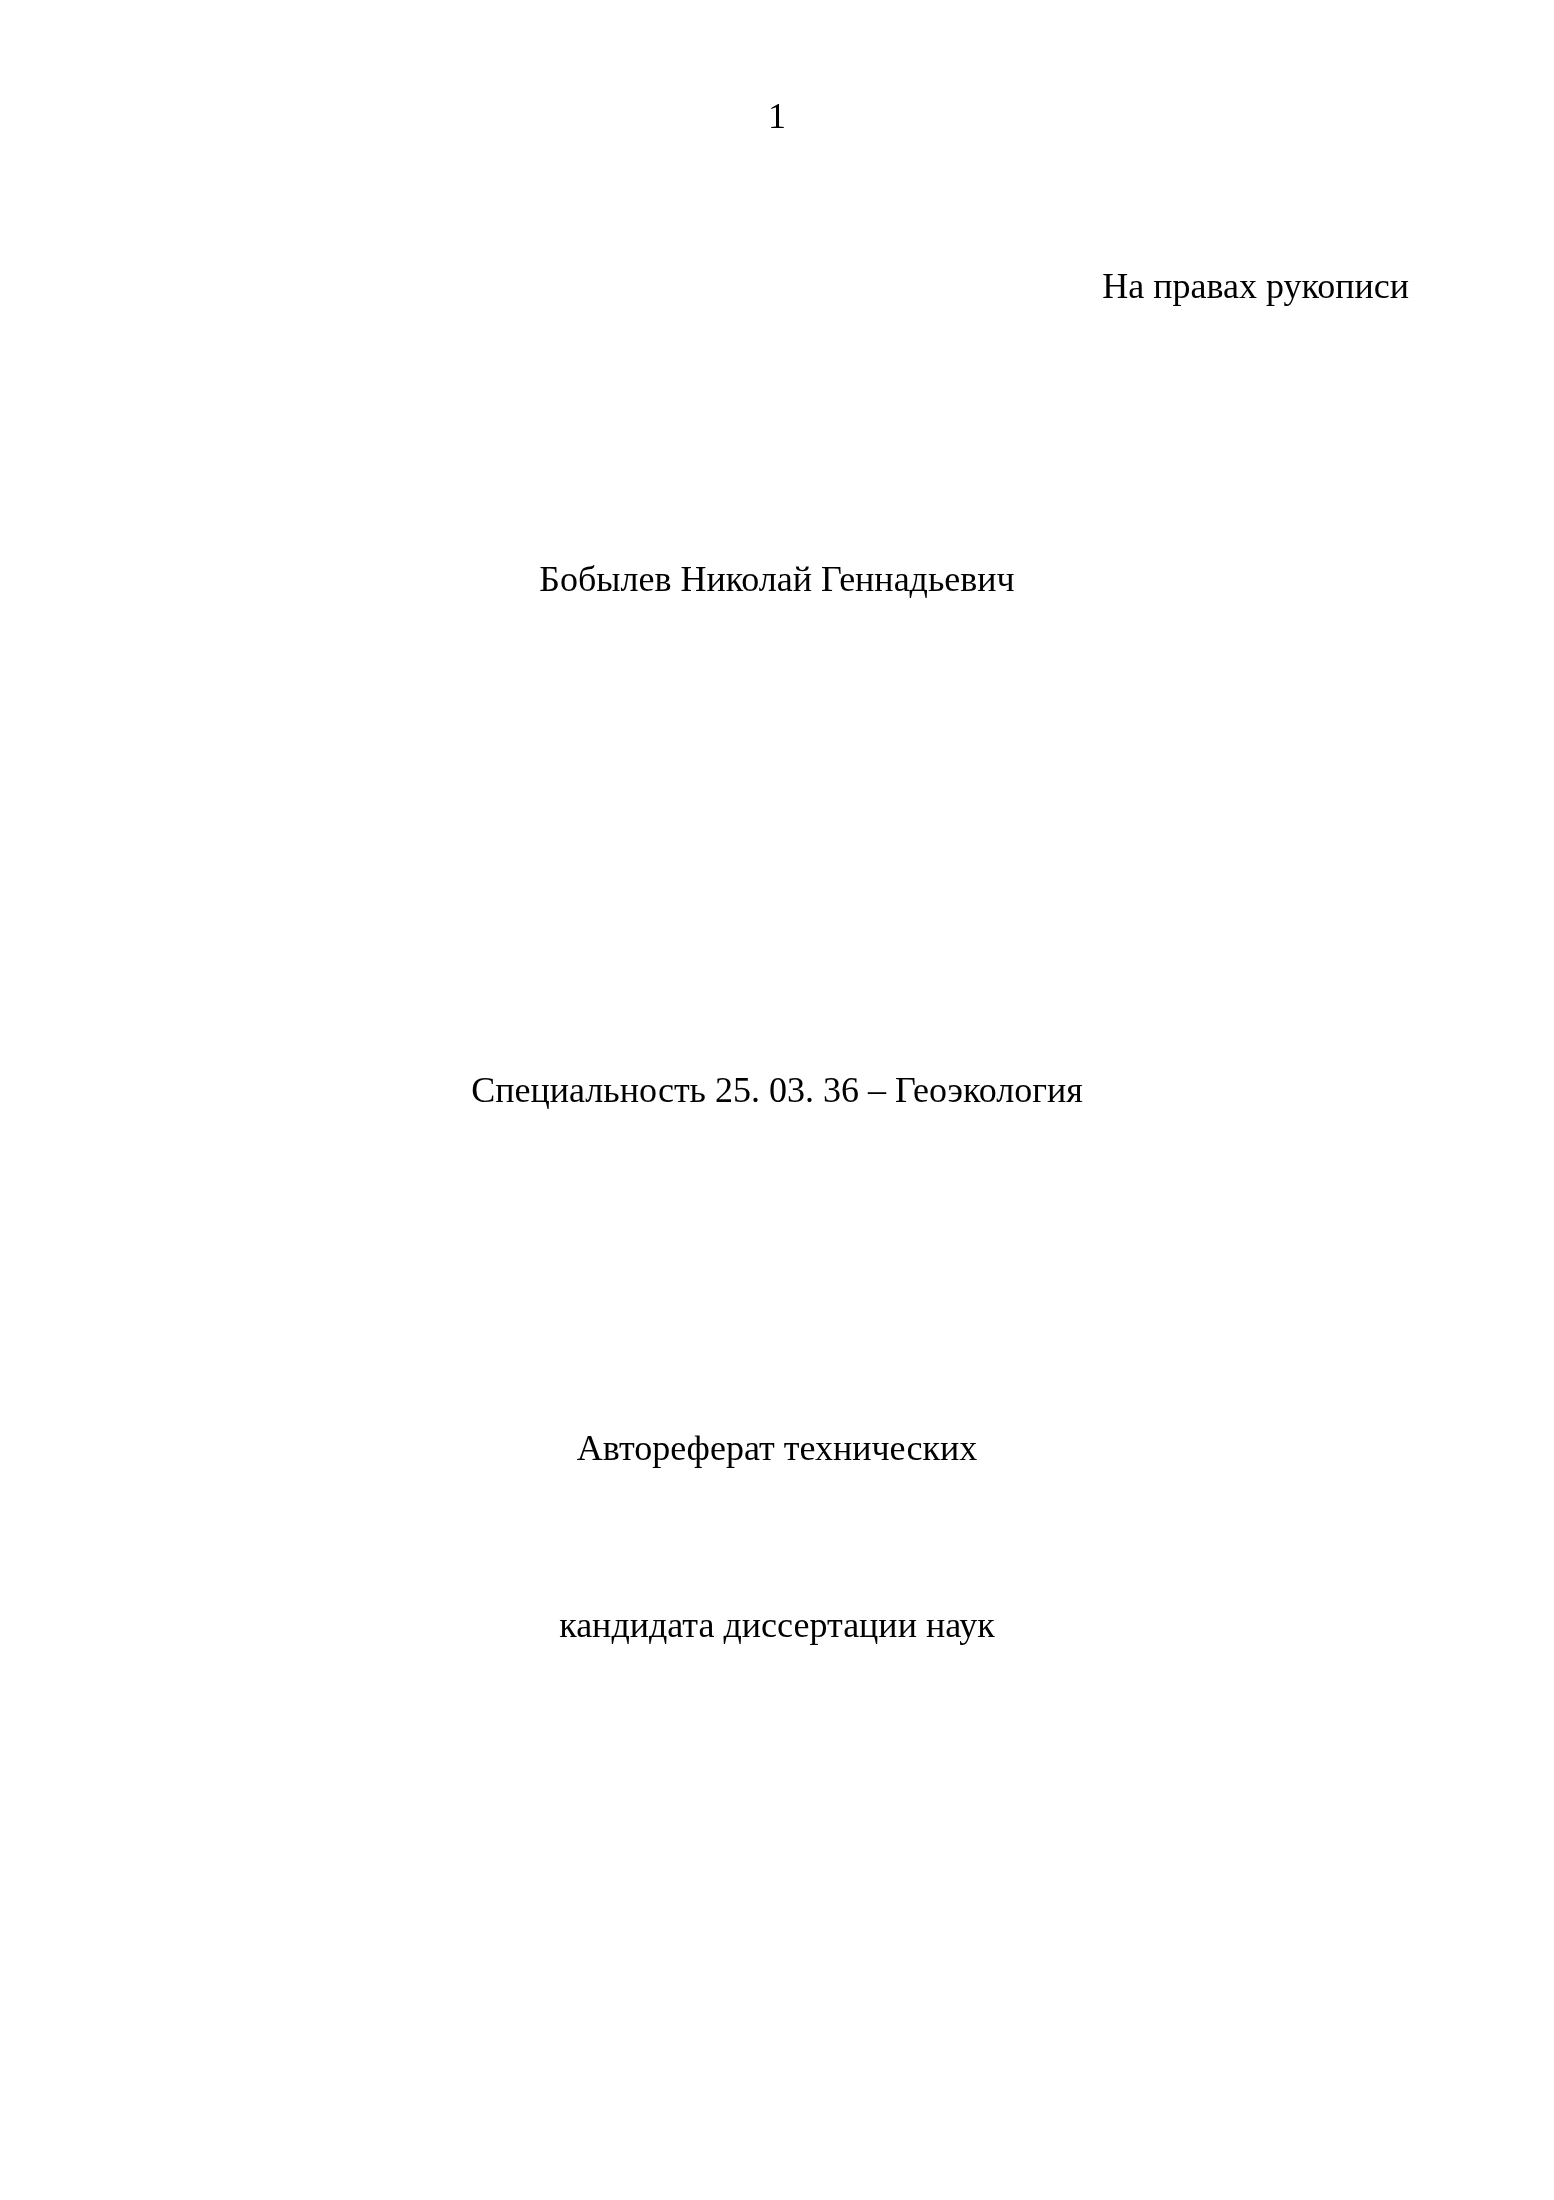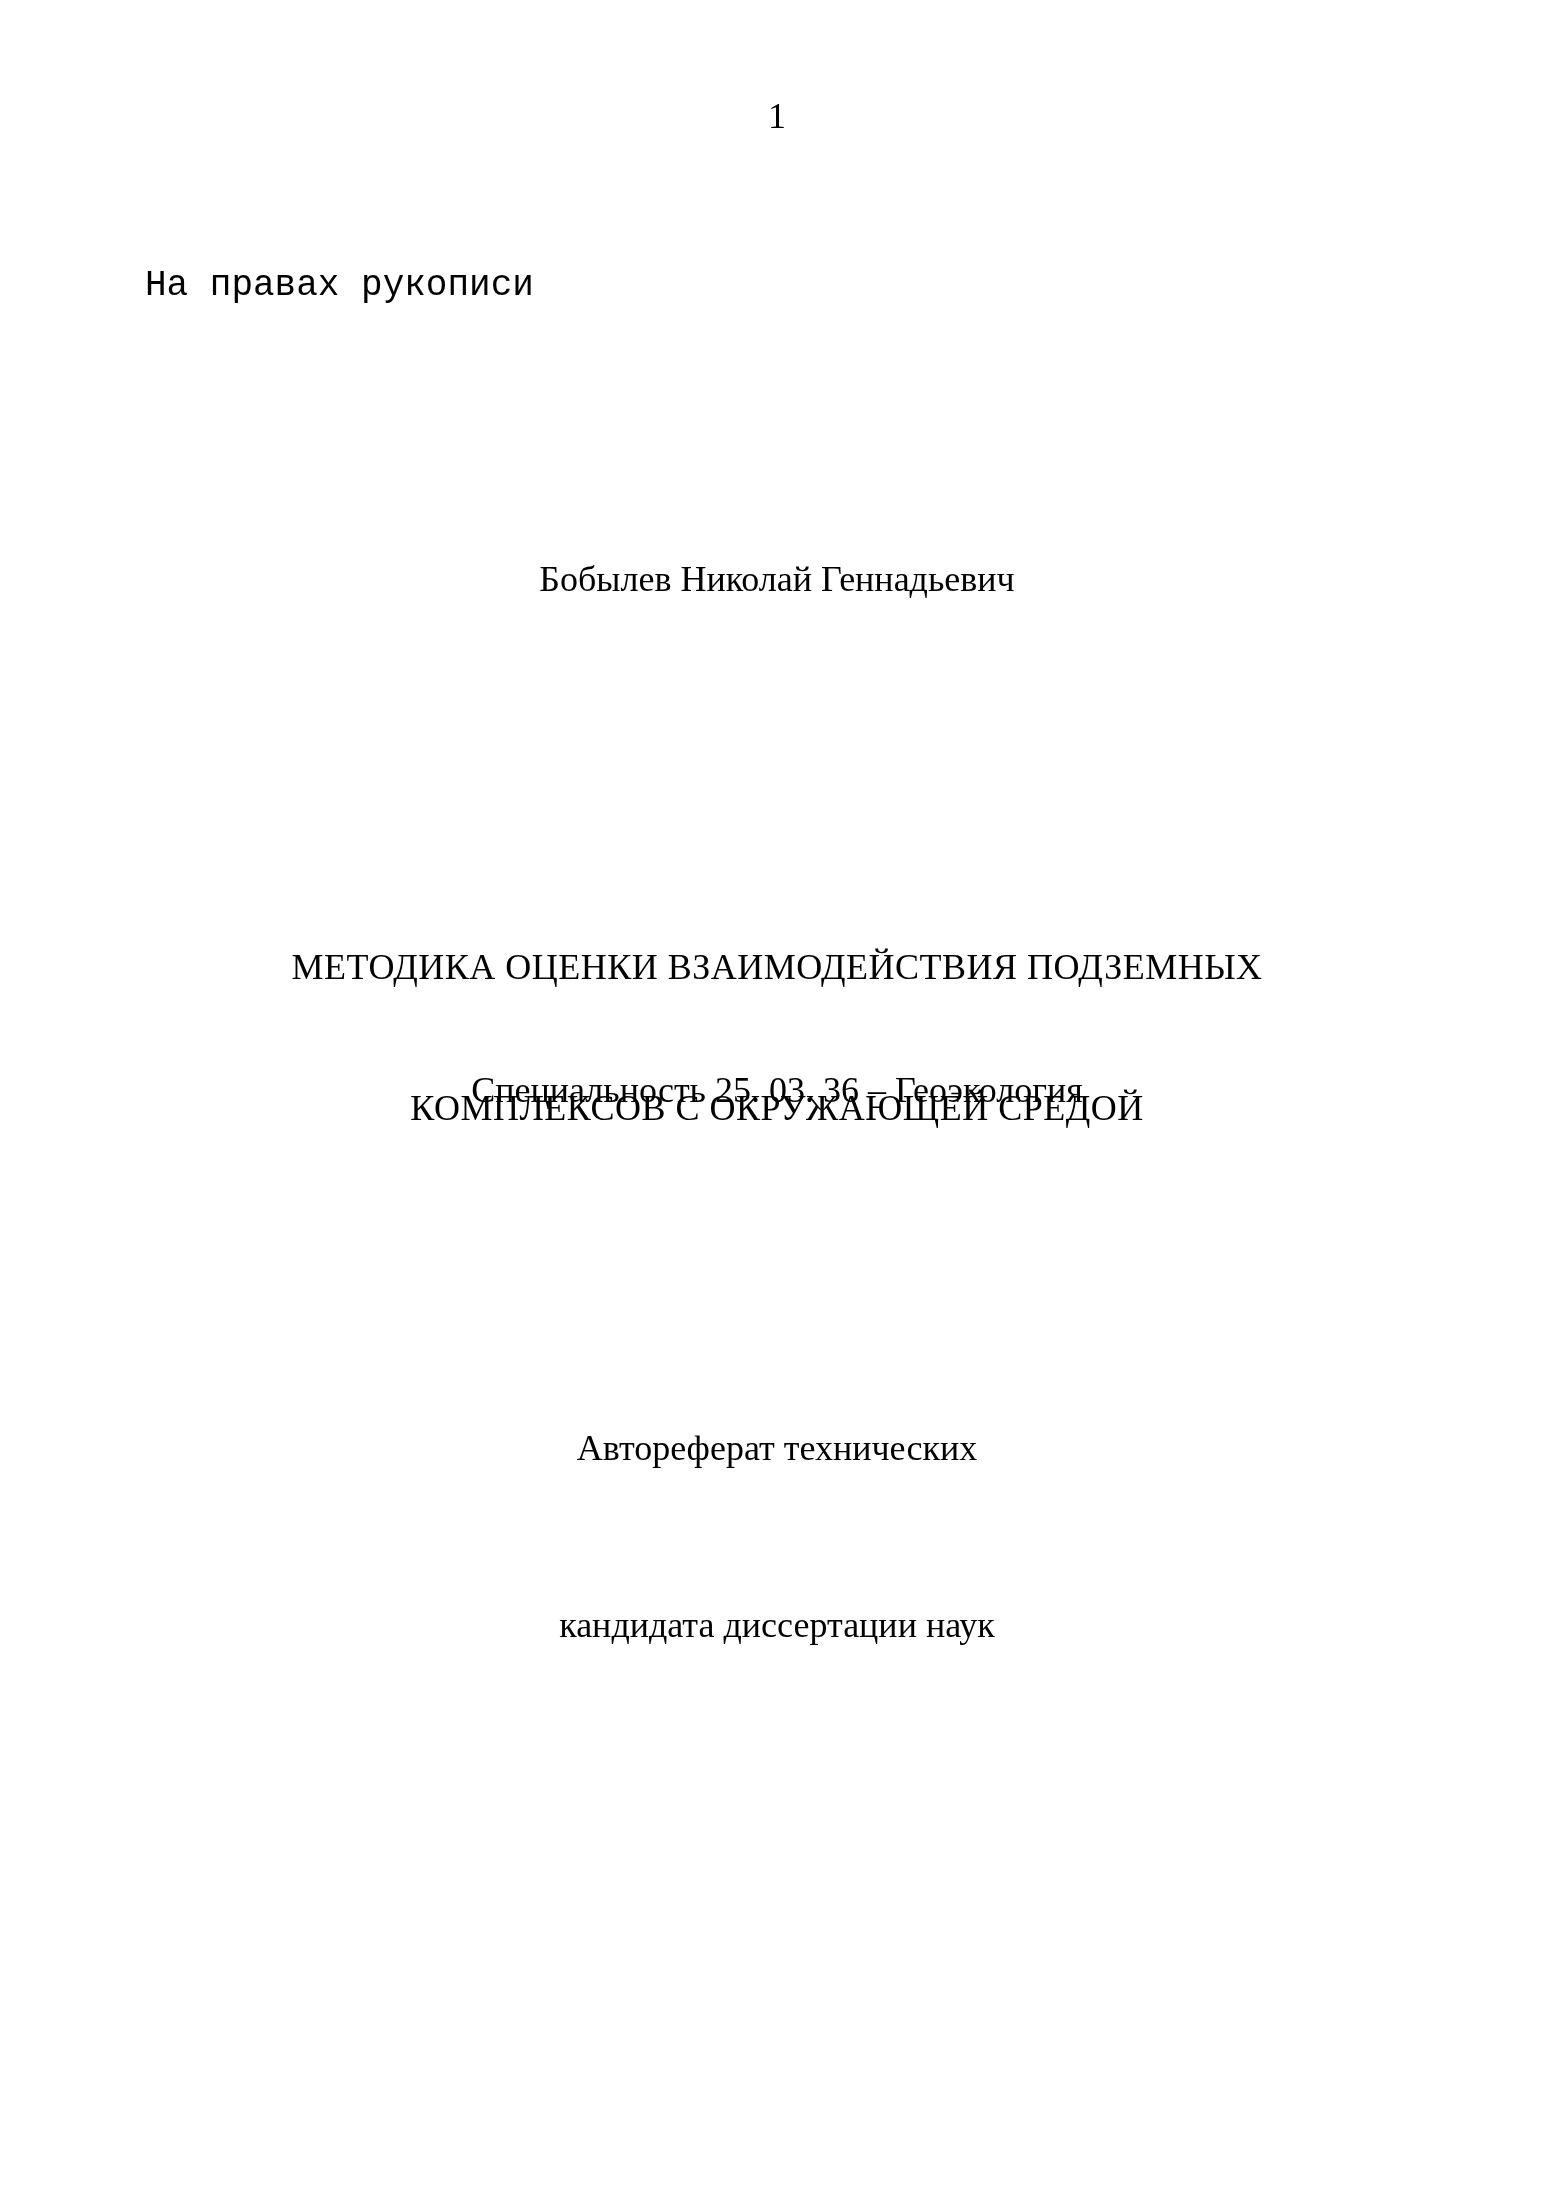--- a/index.html
+++ b/index.html
@@ -17,45 +17,41 @@
     font-size: 36px;
     overflow: hidden;
   }
   .line {
     position: absolute;
     left: 145px;
     right: 145px;
     white-space: pre-wrap;
   }
   .center { text-align: center; }
-  .right  { text-align: left; font-family: Liberation Mono, monospace; }
+  .right  { text-align: right; }
 
   .page-number   { top: 95px; }
   .manuscript    { top: 265px; }
   .author        { top: 558px; }
   .title-block   { top: 850px; line-height: 47px; letter-spacing: 0.5px; }
   .specialty     { top: 1069px; }
   .abstract-block{ top: 1301px; line-height: 59px; }
   .imprint-block { top: 1771px; line-height: 55px; }
 </style>
 </head>
 <body>
 
 <div class="page">
 
   <div class="line center page-number">1</div>
 
   <div class="line right manuscript">На правах рукописи</div>
 
   <div class="line center author">Бобылев Николай Геннадьевич</div>
 
-  <div class="line center title-block">
-    <div>МЕТОДИКА ОЦЕНКИ ВЗАИМОДЕЙСТВИЯ ПОДЗЕМНЫХ</div>
-    <div>КОМПЛЕКСОВ С ОКРУЖАЮЩЕЙ СРЕДОЙ</div>
-  </div>
 
   <div class="line center specialty">Специальность 25. 03. 36 – Геоэкология</div>
 
   <div class="line center abstract-block">
     <div>Автореферат технических</div>
     <div>кандидата диссертации наук</div>
   </div>
 
   <div class="line center imprint-block">
   </div>

